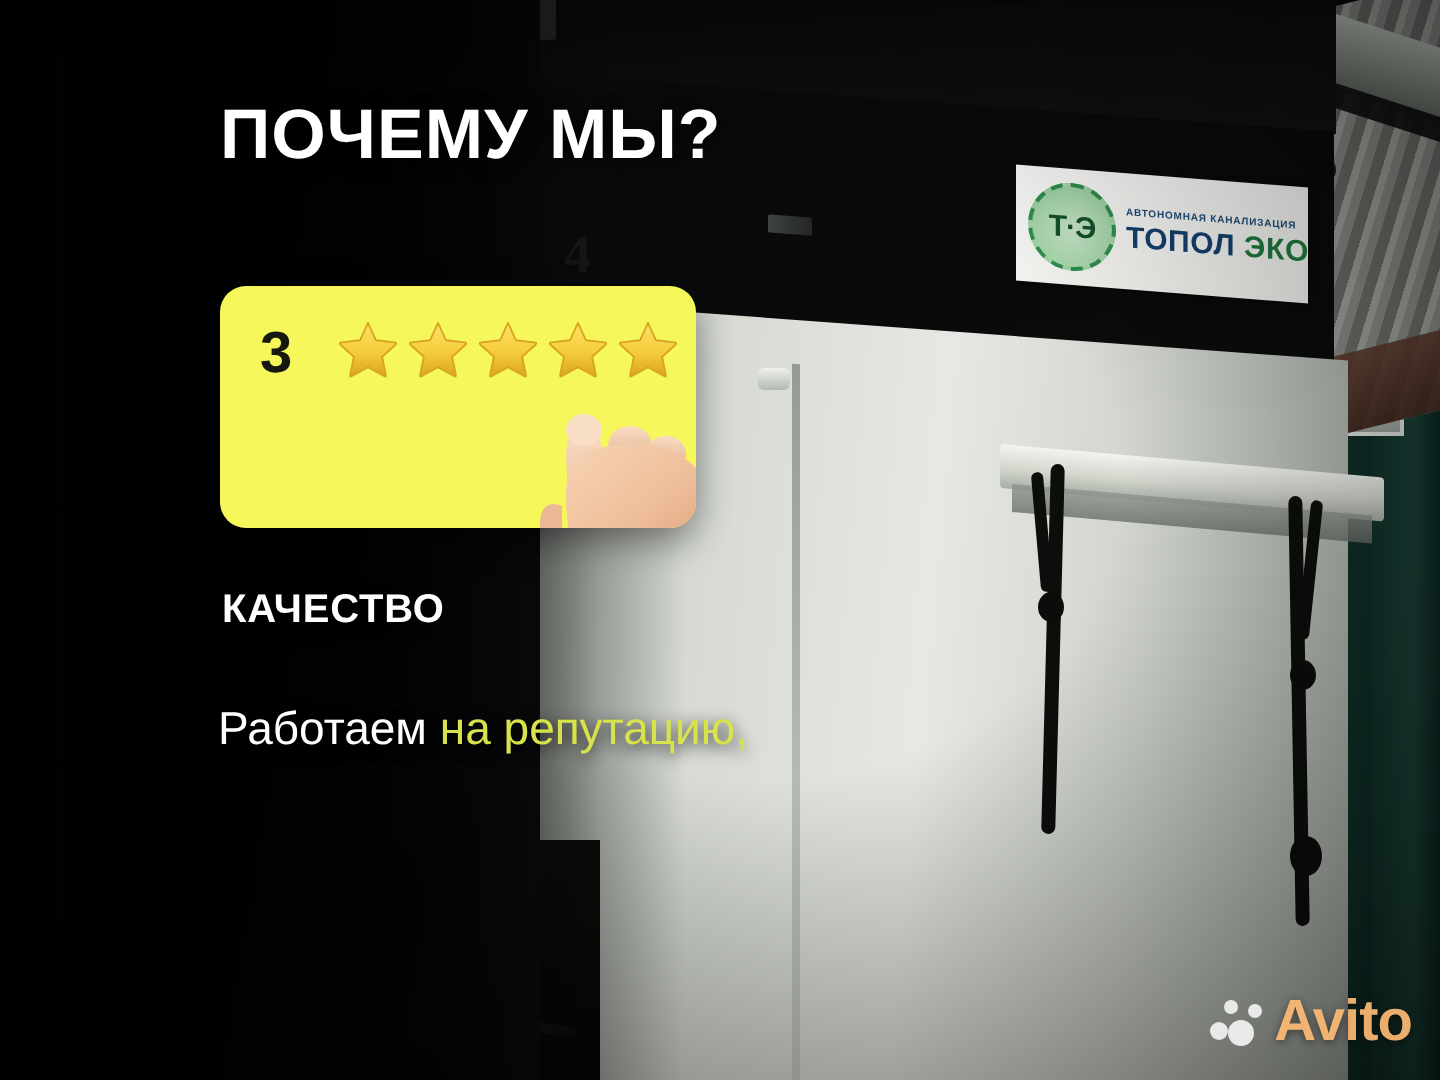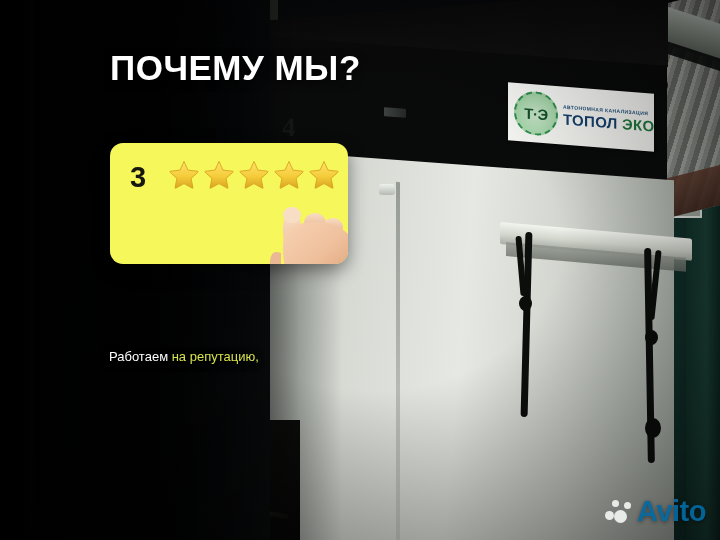--- a/index.html
+++ b/index.html
@@ -225,38 +225,38 @@
     transform:translateX(-82px);
   }
 
   .subhead{
     position:absolute;left:111px;top:294px;
     font-size:20px;font-weight:700;color:#ffffff;letter-spacing:.4px;
     text-shadow:0 2px 8px rgba(0,0,0,.8);
   }
   .body-copy{
     position:absolute;left:109px;top:348px;
-    font-size:13px;font-weight:400;color:#ffffff;line-height:1.45;
+    font-size:23px;font-weight:400;color:#ffffff;line-height:1.45;
     text-shadow:0 2px 8px rgba(0,0,0,.85);
   }
   .body-copy .hl{color:#d8e24b;}
 
   
   .avito{
     position:absolute;right:14px;bottom:14px;
     display:flex;align-items:center;gap:6px;opacity:.92;
   }
   .avito-dots{position:relative;width:26px;height:24px;flex:none;}
   .avito-dots i{position:absolute;border-radius:50%;background:#f2f4f2;display:block;}
   .avito-dots i.d1{left:0;top:11px;width:9px;height:9px;}
   .avito-dots i.d2{left:7px;top:0px;width:7px;height:7px;}
   .avito-dots i.d3{left:9px;top:10px;width:13px;height:13px;}
   .avito-dots i.d4{left:19px;top:2px;width:7px;height:7px;}
   .avito-word{
-    font-size:29px;font-weight:700;color:#0369a1;letter-spacing:-.5px;line-height:1;
+    font-size:29px;font-weight:700;color:#fdba74;letter-spacing:-.5px;line-height:1;
     text-shadow:0 1px 4px rgba(0,0,0,.5);
   }
 </style>
 </head>
 <body>
 
 <div id="stage">
 
   <div class="photo">
 
@@ -388,20 +388,21 @@
 
         <path d="M30 60 Q30 38 52 36 Q80 32 94 46 Q104 57 100 76 Q96 92 74 94 L40 94 Q30 88 30 60 Z" fill="url(#skin)"></path>
 
         <path d="M28 66 Q18 62 17 74 Q16 86 28 90 Z" fill="#EAB894"></path>
 
         <path d="M44 92 Q70 86 98 90 L100 95 L42 95 Z" fill="#FFFFFF"></path>
       </svg>
     </div>
   </div>
 
+  <div class="subhead">КАЧЕСТВО</div>
 
   <div class="body-copy">
     <span><span>Работаем </span><span class="hl">на репутацию,</span></span><br>
   </div>
 
   <div class="avito">
     <span class="avito-dots">
       <i class="d1"></i>
         <i class="d2"></i>
         <i class="d3"></i>

